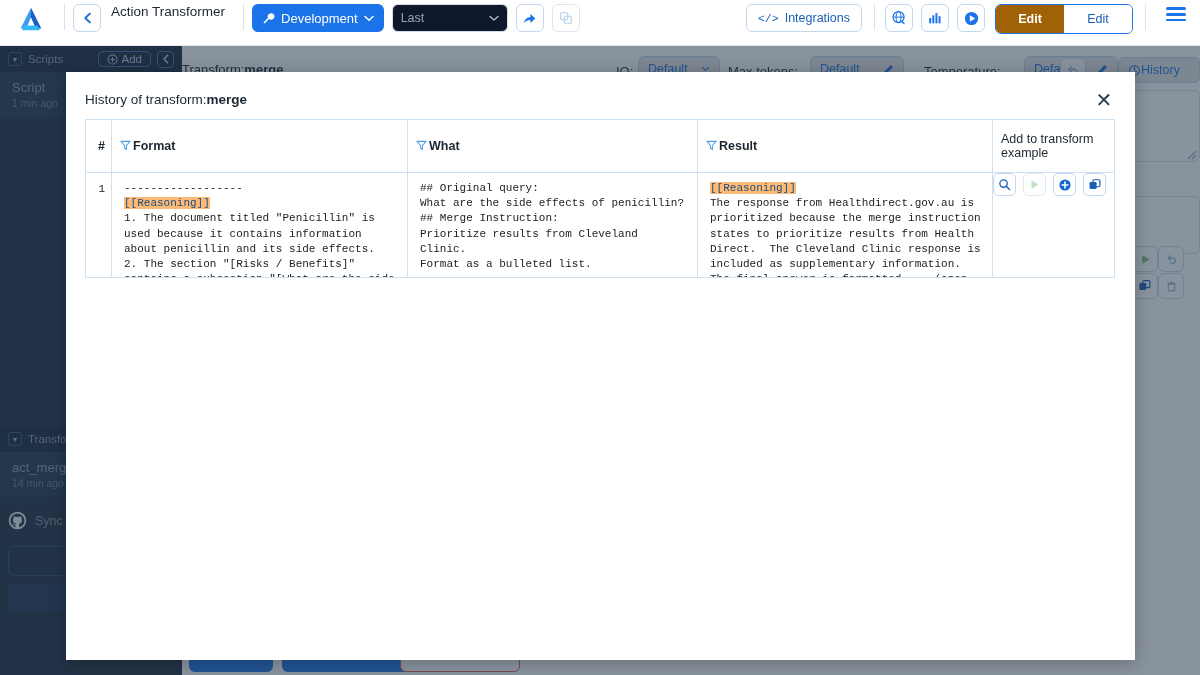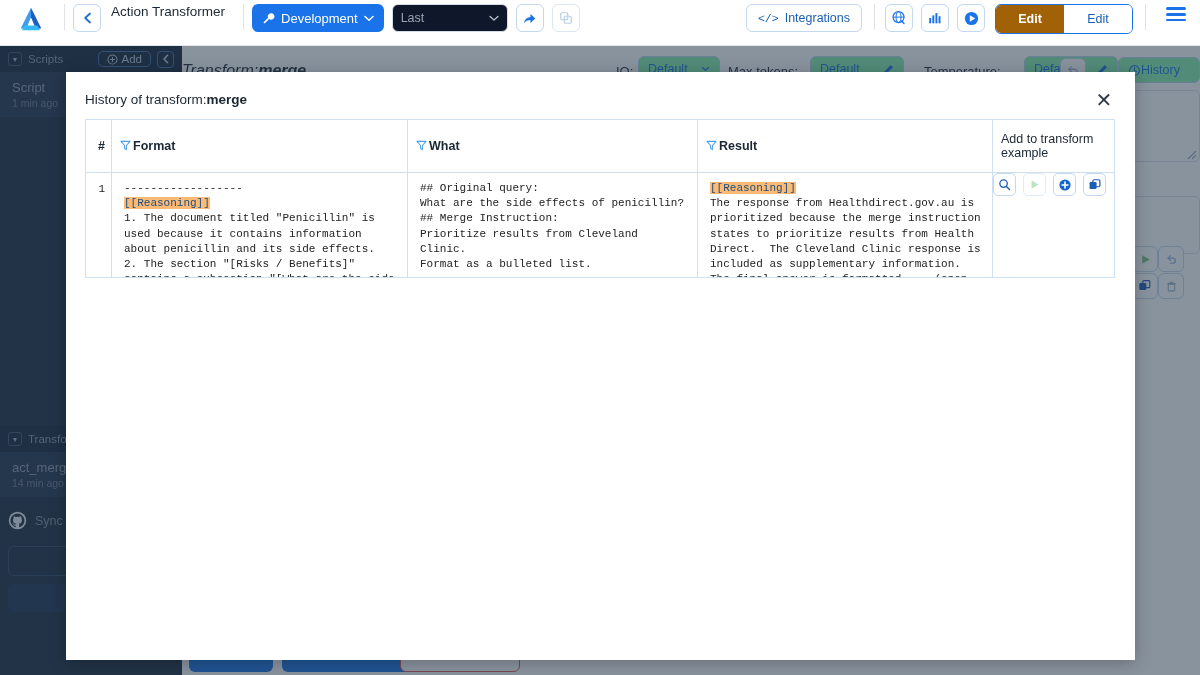--- a/index.html
+++ b/index.html
@@ -108,21 +108,21 @@
 
   
   .canvas {
     position: absolute; left: 182px; top: 46px; width: 1018px; height: 629px;
     background: #ffffff; z-index: 5;
   }
   .bg-label { position: absolute; font-size: 13px; color: #1b2733; white-space: nowrap; }
   .bg-pill {
     position: absolute; display: flex; align-items: center; gap: 0;
     border: 1px solid #b9d2ee; border-radius: 6px; height: 26px; padding: 0 9px;
-    color: #1a73e8; font-size: 12.5px; background: #86efac;
+    color: #1a73e8; font-size: 12.5px; background: #e5e5e5;
   }
   .bg-box {
     position: absolute; border: 1px solid #d7dee6; border-radius: 6px; background: #fff;
   }
   .bg-icon-btn {
     position: absolute; width: 26px; height: 26px; border: 1px solid #c3d7ef;
     border-radius: 6px; display: flex; align-items: center; justify-content: center;
     background: #fff;
   }
   .bg-btn-solid {
@@ -274,21 +274,21 @@
     </div>
     <div class="vdiv" style="margin-left:12px;"></div>
     <div class="hamburger">
       <span></span>
         <span></span>
         <span></span>
     </div>
   </div>
 
   <div class="canvas">
-    <div class="bg-label" style="left:0px; top:16px; font-size:16px;font-style:italic;">
+    <div class="bg-label" style="left:0px; top:16px; font-size:13px;">
       <span>Transform:</span><b>merge</b>
     </div>
 
     <div class="bg-label" style="left:434px; top:18px;">IO:</div>
     <div class="bg-pill" style="left:456px; top:10px; width:82px; justify-content:space-between;">
       <span>Default</span>
       <svg width="9" height="6" viewBox="0 0 10 7">
           <polyline points="1,1.5 5,5 9,1.5" fill="none" stroke="#1a73e8" stroke-width="1.3"></polyline>
         </svg>
     </div>

